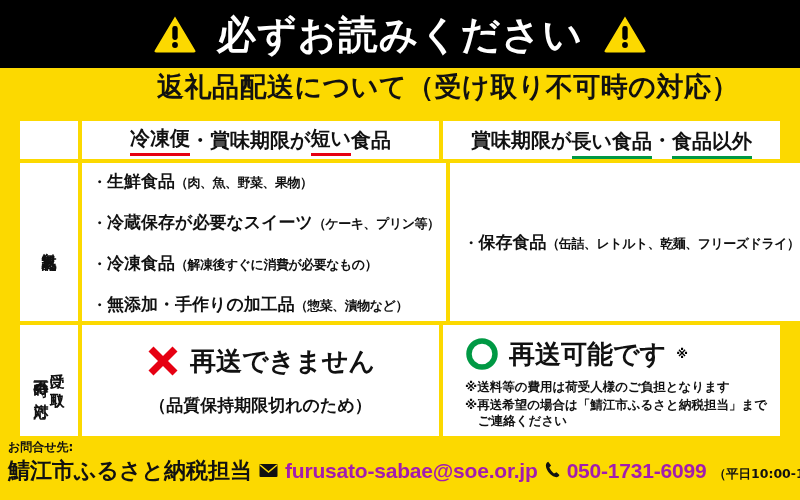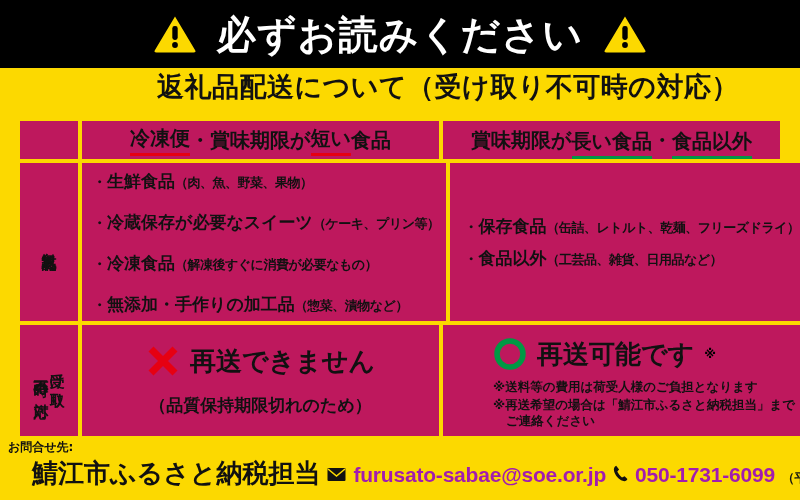--- a/index.html
+++ b/index.html
@@ -77,21 +77,21 @@
   }
   .trow {
     display: flex;
     gap: 4px;
   }
   .trow.head { height: 44px; }
   .trow.items { flex: 0 0 131px; }
   .trow.resend { flex: 1 1 auto; }
 
   .cell {
-    background: #be185d;
+    background: #ffffff;
     box-sizing: border-box;
     position: relative;
   }
   .cell.label {
     flex: 0 0 58px;
     display: flex;
     align-items: center;
     justify-content: center;
   }
   .cell.left {
@@ -219,21 +219,20 @@
   }
 
   .resend-right {
     height: 100%;
     box-sizing: border-box;
     padding: 12px 6px 8px 22px;
     display: flex;
     flex-direction: column;
     justify-content: center;
     gap: 8px;
-    margin-left: 28px;
   }
   .notes {
     display: flex;
     flex-direction: column;
     gap: 2px;
   }
   .note {
     font-size: 12.5px;
     font-weight: bold;
     color: #111111;
@@ -258,25 +257,24 @@
     font-family: "DejaVu Sans", "Liberation Sans", sans-serif;
   }
   .footer-main {
     display: flex;
     align-items: baseline;
     gap: 7px;
     margin-top: 2px;
     white-space: nowrap;
   }
   .footer-org {
-    font-size: 26px;
-    font-weight: bold;
-    color: #111111;
-    font-family: "DejaVu Sans", "Liberation Sans", sans-serif;
-    margin-left: 24px;
+    font-size: 22px;
+    font-weight: bold;
+    color: #111111;
+    font-family: "DejaVu Sans", "Liberation Sans", sans-serif;
   }
   .footer-mail, .footer-tel {
     font-size: 21px;
     font-weight: bold;
     color: #a21caf;
     font-family: "Liberation Sans", "DejaVu Sans", sans-serif;
     letter-spacing: -0.2px;
   }
   .footer-hours {
     font-size: 12.5px;
@@ -346,21 +344,20 @@
         <div class="blist">
           <div class="bitem"><span class="dot">・</span><span>生鮮食品</span><span class="paren">（肉、魚、野菜、果物）</span></div>
           <div class="bitem"><span class="dot">・</span><span>冷蔵保存が必要なスイーツ</span><span class="paren">（ケーキ、プリン等）</span></div>
           <div class="bitem"><span class="dot">・</span><span>冷凍食品</span><span class="paren">（解凍後すぐに消費が必要なもの）</span></div>
           <div class="bitem"><span class="dot">・</span><span>無添加・手作りの加工品</span><span class="paren">（惣菜、漬物など）</span></div>
         </div>
       </div>
       <div class="cell right">
         <div class="blist right-pad">
           <div class="bitem"><span class="dot">・</span><span>保存食品</span><span class="paren">（缶詰、レトルト、乾麺、フリーズドライ）</span></div>
-          <div class="bitem"><span class="dot">・</span><span>食品以外</span><span class="paren">（工芸品、雑貨、日用品など）</span></div>
         </div>
       </div>
     </div>
 
     <div class="trow resend">
       <div class="cell label">
         <div class="vlabel-wrap">
           <div class="vlabel">受け取り</div>
           <div class="vlabel">不可時の対応</div>
         </div>

